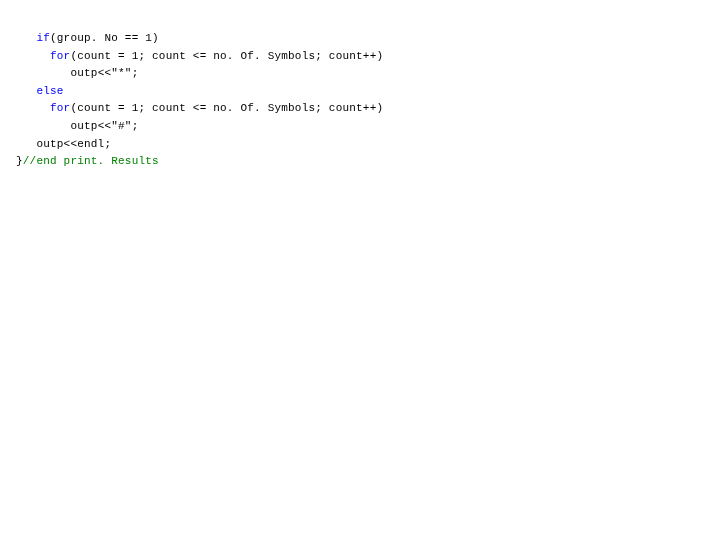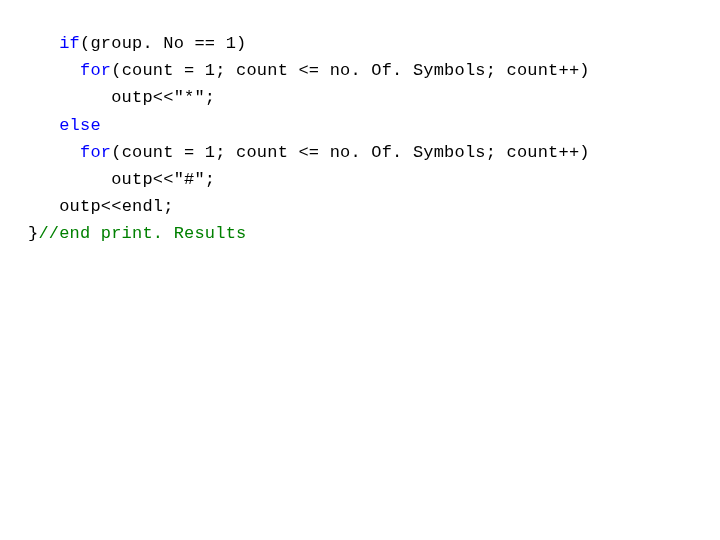--- a/index.html
+++ b/index.html
@@ -5,25 +5,25 @@
   html, body {
     margin: 0;
     padding: 0;
     width: 720px;
     height: 540px;
     background: #ffffff;
     overflow: hidden;
   }
   .code-block {
     font-family: "Courier New", Courier, monospace;
-    font-size: 17px;
+    font-size: 11px;
     line-height: 1.6;
     white-space: pre;
     color: #000000;
-    padding: 30px 0 0 28px;
+    padding: 30px 0 0 16px;
     letter-spacing: 0.2px;
   }
   .kw      { color: #0000ff; }  
   .comment { color: #008000; }  
   .plain   { color: #000000; }
 </style>
 </head>
 <body>
 
 <div class="code-block"><span><span class="plain">   </span><span class="kw">if</span><span class="plain">(group. No == 1)</span></span>

